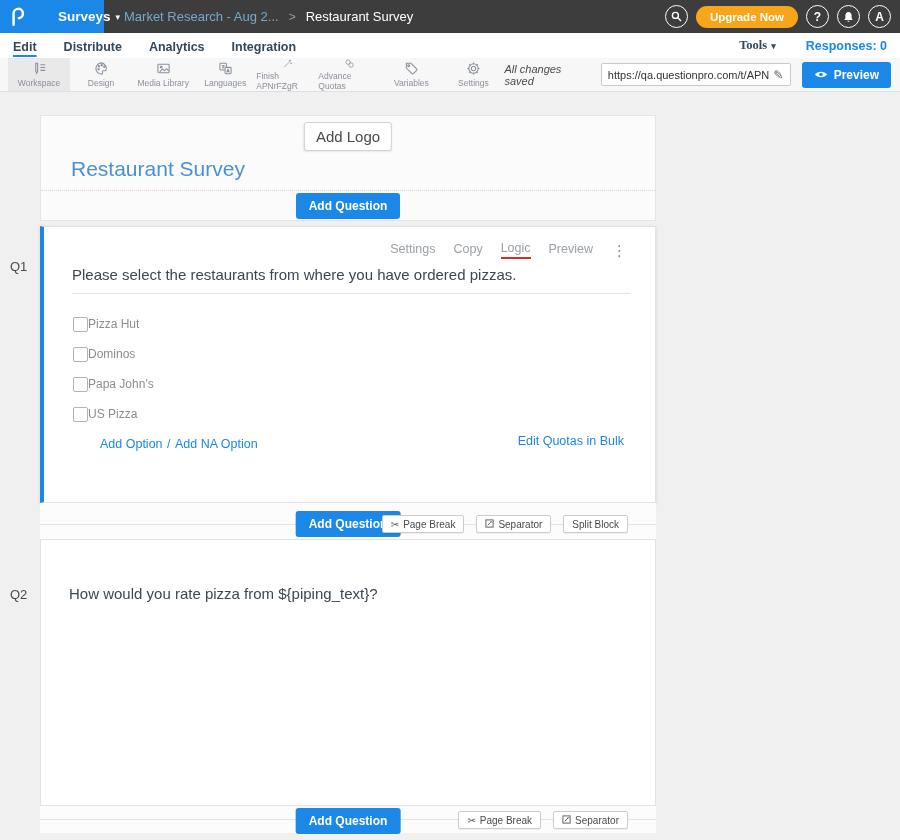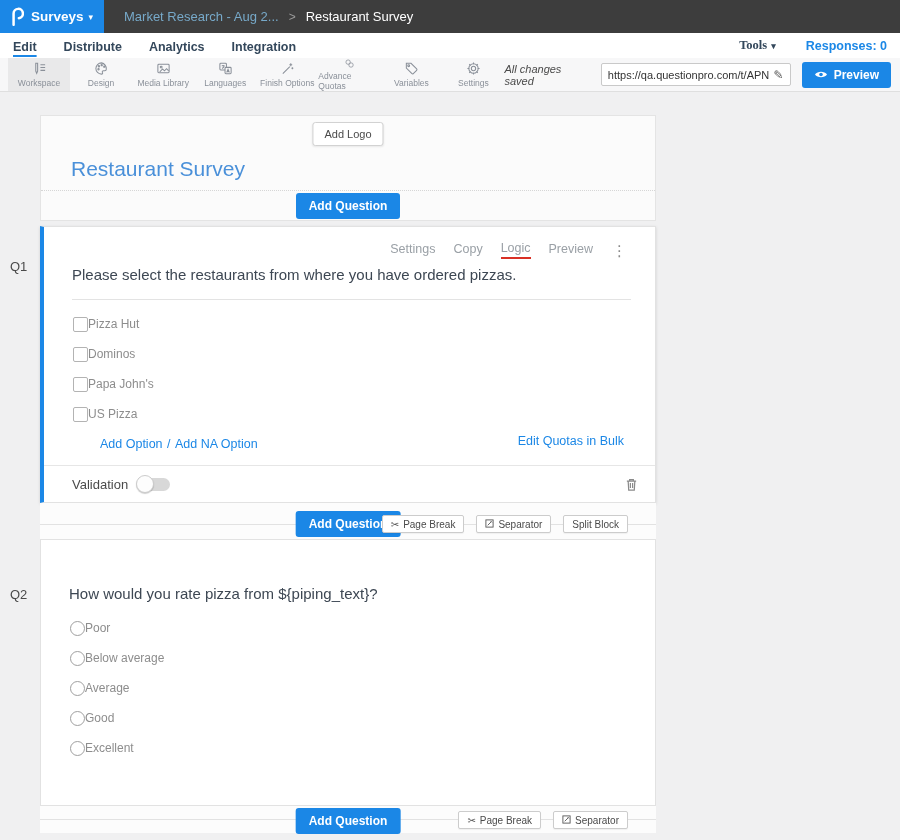--- a/index.html
+++ b/index.html
@@ -4,21 +4,21 @@
 <style>
   * { margin:0; padding:0; box-sizing:border-box; }
   html,body { width:900px; height:840px; }
   body { font-family:"Liberation Sans","DejaVu Sans",sans-serif; background:#f0f0f1; overflow:hidden; }
   #app { position:relative; width:900px; height:840px; }
 
   
   .topbar { position:absolute; top:0; left:0; right:0; height:33px; background:#3d3d3d; display:flex; align-items:center; z-index:10; }
   .logo-area { width:104px; height:33px; background:var(--accent,#1b87e6); display:flex; align-items:center; gap:7px; padding-left:9px; }
   .logo-mark { display:flex; align-items:center; }
-  .product-menu { color:#fff; font-size:13.5px; font-weight:600; display:flex; align-items:center; gap:5px; }
+  .product-menu { color:#fff; font-size:13.5px; font-weight:600; display:flex; align-items:center; gap:5px;margin-left:27px; }
   .caret { font-size:9px; color:#fff; }
   .breadcrumb { display:flex; align-items:center; gap:10px; margin-left:20px; font-size:13px; }
   .crumb-folder { color:#77a9c9; }
   .crumb-sep { color:#9a9a9a; font-size:12px; }
   .crumb-current { color:#fff; }
   .hdr-right { margin-left:auto; display:flex; align-items:center; gap:8px; padding-right:9px; }
   .circle-btn { width:23px; height:23px; border:1.5px solid #fff; border-radius:50%; display:flex; align-items:center; justify-content:center; color:#fff; font-size:12px; font-weight:700; cursor:pointer; }
   .upgrade-btn { background:var(--orange,#f7a51b); color:#fff; font-size:11.5px; font-weight:700; padding:5px 14px; border-radius:13px; cursor:pointer; }
 
   
@@ -41,32 +41,32 @@
   .url-box { display:flex; align-items:center; width:198px; height:23px; border:1px solid #c9c9c9; background:#fff; border-radius:2px; padding:0 6px; gap:4px; }
   .url-box input { flex:1; min-width:0; border:none; outline:none; font-size:11px; color:#333; font-family:inherit; background:transparent; }
   .pencil-icon { color:#555; font-size:12px; cursor:pointer; }
   .preview-btn { background:var(--accent,#1b87e6); color:#fff; font-size:12px; font-weight:700; height:26px; padding:0 12px; border-radius:3px; display:flex; align-items:center; gap:6px; cursor:pointer; border:none; }
 
   
   .card { position:absolute; left:40px; width:616px; }
   .q-label { position:absolute; left:10px; font-size:13px; color:#4a4a4a; }
 
   #survey-head { top:115px; height:106px; background:#fbfbfb; border:1px solid #e4e4e4; }
-  .add-logo { position:absolute; top:6px; left:50%; transform:translateX(-50%); background:#fff; border:1px solid #d2d2d2; border-radius:3px; font-size:11px; color:#4a4a4a; padding:5px 11px; box-shadow:0 1px 2px rgba(0,0,0,.08); cursor:pointer; }
+  .add-logo { position:absolute; top:6px; left:50%; transform:translateX(-50%); background:#fff; border:1px solid #d2d2d2; border-radius:3px; font-size:15px; color:#4a4a4a; padding:5px 11px; box-shadow:0 1px 2px rgba(0,0,0,.08); cursor:pointer; }
   .survey-title { position:absolute; top:41px; left:30px; font-size:21px; color:var(--title-blue,#4a90d9); }
   .head-divider { position:absolute; top:74px; left:0; right:0; border-top:1px dotted #d6d6d6; }
   .addq-strip { position:absolute; top:75px; left:0; right:0; bottom:0; display:flex; align-items:center; justify-content:center; }
   .addq-btn { background:var(--accent,#1b87e6); color:#fff; font-size:12px; font-weight:700; padding:6px 13px; border-radius:3px; border:none; cursor:pointer; }
 
   #q1-card { top:226px; height:277px; background:#fff; border:1px solid #e2e2e2; border-left:4px solid var(--accent,#1b87e6); box-shadow:0 1px 3px rgba(0,0,0,.13); }
   .q-menu { position:absolute; top:14px; right:28px; display:flex; gap:18px; align-items:center; font-size:12.5px; color:#9aa0a6; }
   .q-menu-item { cursor:pointer; padding-bottom:2px; }
   .q-menu-item.active { border-bottom:2px solid var(--logic-red,#d93025); }
   .kebab-icon { font-size:15px; color:#8a8a8a; cursor:pointer; margin-left:1px; line-height:1; }
-  .q-text { position:absolute; top:39px; left:28px; right:24px; font-size:15px; color:#3d4753; padding-bottom:16px; border-bottom:1px solid #e3e3e3; cursor:text; }
+  .q-text { position:absolute; top:39px; left:28px; right:24px; font-size:15px; color:#3d4753; padding-bottom:10px; border-bottom:1px solid #e3e3e3; cursor:text; }
   .opt-list { position:absolute; left:29px; }
   #q1-card .opt-list { top:82px; }
   .opt-row { display:flex; align-items:center; height:30px; }
   .cbox { width:15px; height:15px; border:1px solid #b3b3b3; border-radius:2px; background:#fff; cursor:pointer; flex:0 0 auto; }
   .radio { width:15px; height:15px; border:1px solid #9f9f9f; border-radius:50%; background:#fff; cursor:pointer; flex:0 0 auto; }
   .opt-label { font-size:12px; color:#8d8d8d; }
   .addopt-row { position:absolute; top:207px; left:56px; right:31px; display:flex; justify-content:space-between; align-items:flex-start; }
   .blue-link { color:var(--accent,#1b87e6); font-size:12.5px; cursor:pointer; }
   .link-sep { color:var(--accent,#1b87e6); font-size:12.5px; }
   .q1-footer { position:absolute; bottom:0; left:0; right:0; height:37px; border-top:1px solid #e6e6e6; display:flex; align-items:center; padding:0 17px 0 28px; }
@@ -108,20 +108,38 @@
       <span class="product-menu">
         <span>Surveys</span>
         <span class="caret">▾</span>
       </span>
     </div>
     <div class="breadcrumb">
       <span class="crumb-folder">Market Research - Aug 2...</span>
       <span class="crumb-sep">&gt;</span>
       <span class="crumb-current">Restaurant Survey</span>
     </div>
+    <div class="hdr-right">
+      <span class="circle-btn">
+        <svg width="11" height="11" viewBox="0 0 11 11">
+            <circle cx="4.4" cy="4.4" r="3" stroke="#fff" fill="none" stroke-width="1.4"></circle>
+            <line x1="6.8" y1="6.8" x2="10" y2="10" stroke="#fff" stroke-width="1.4"></line>
+          </svg>
+      </span>
+      <span class="upgrade-btn">Upgrade Now</span>
+      <span class="circle-btn">
+          <span>?</span>
+        </span>
+      <span class="circle-btn">
+        <svg width="11" height="12" viewBox="0 0 12 13">
+            <path d="M6 1 C3.9 1 2.6 2.7 2.6 4.9 v3 L1.3 9.7 h9.4 L9.4 7.9 v-3 C9.4 2.7 8.1 1 6 1 Z M4.7 10.7 a1.35 1.35 0 0 0 2.6 0 Z" fill="#fff"></path>
+          </svg>
+      </span>
+      <span class="circle-btn">A</span>
+    </div>
   </div>
 
   <div class="navbar">
     <div class="nav-tabs">
       <span class="nav-tab active">Edit</span>
       <span class="nav-tab">Distribute</span>
       <span class="nav-tab">Analytics</span>
       <span class="nav-tab">Integration</span>
     </div>
     <div class="nav-right">
@@ -164,21 +182,21 @@
           <path d="M4 5 h3 M5.5 4.2 v.8 M4.3 8 c1.5-.6 2.2-1.8 2.4-3"></path>
           <rect x="7.5" y="6.8" width="6.5" height="6.7" rx="1" fill="#f7f7f8"></rect>
           <path d="M9.3 12.3 l1.4-3.4 1.4 3.4 M9.8 11.2 h1.9"></path>
         </svg>
       <span>Languages</span>
     </div>
     <div class="tool-item">
       <svg width="15" height="15" viewBox="0 0 16 16">
           <path d="M3 13.5 L10.5 6 M11.5 2.5 v3 M10 4 h3 M13.2 6.7 v2 M12.2 7.7 h2"></path>
         </svg>
-      <span>Finish Options</span>
+      <span>Finish APNrFZgR</span>
     </div>
     <div class="tool-item">
       <svg width="15" height="15" viewBox="0 0 16 16">
           <circle cx="6" cy="6" r="3.2"></circle>
           <circle cx="10.2" cy="10.2" r="3.2"></circle>
         </svg>
       <span>Advance Quotas</span>
     </div>
     <div class="tool-item">
       <svg width="15" height="15" viewBox="0 0 16 16">
@@ -249,31 +267,20 @@
       </div>
     </div>
     <div class="addopt-row">
       <span>
         <span class="blue-link">Add Option</span>
         <span class="link-sep">/</span>
         <span class="blue-link">Add NA Option</span>
       </span>
       <span class="blue-link">Edit Quotas in Bulk</span>
     </div>
-    <div class="q1-footer">
-      <span class="validation-label">Validation</span>
-      <span class="toggle">
-          <span class="toggle-knob"></span>
-        </span>
-      <span class="trash-btn">
-        <svg width="13" height="15" viewBox="0 0 14 15">
-            <path d="M2 3.8 h10 M5 3.8 V2.3 h4 v1.5 M3.4 3.8 l.6 9.7 h6 l.6-9.7 M5.8 6 v5.3 M8.2 6 v5.3"></path>
-          </svg>
-      </span>
-    </div>
   </div>
 
   <div class="insert-strip" id="insert1">
     <div class="hline"></div>
     <button class="addq-btn insert-addq">Add Question</button>
     <div class="mini-group">
       <span class="mini-btn">
         <span class="scissors-icon">✂</span>
         <span>Page Break</span>
       </span>
@@ -286,42 +293,20 @@
       </span>
       <span class="mini-btn">
         <span>Split Block</span>
       </span>
     </div>
   </div>
 
   <div class="q-label" style="top:587px;">Q2</div>
   <div class="card" id="q2-card">
     <div class="q-text2">How would you rate pizza from ${piping_text}?</div>
-    <div class="opt-list">
-      <div class="opt-row">
-        <span class="radio"></span>
-        <span class="opt-label">Poor</span>
-      </div>
-      <div class="opt-row">
-        <span class="radio"></span>
-        <span class="opt-label">Below average</span>
-      </div>
-      <div class="opt-row">
-        <span class="radio"></span>
-        <span class="opt-label">Average</span>
-      </div>
-      <div class="opt-row">
-        <span class="radio"></span>
-        <span class="opt-label">Good</span>
-      </div>
-      <div class="opt-row">
-        <span class="radio"></span>
-        <span class="opt-label">Excellent</span>
-      </div>
-    </div>
   </div>
 
   <div class="insert-strip" id="insert2">
     <div class="hline"></div>
     <button class="addq-btn insert-addq">Add Question</button>
     <div class="mini-group">
       <span class="mini-btn">
         <span class="scissors-icon">✂</span>
         <span>Page Break</span>
       </span>

